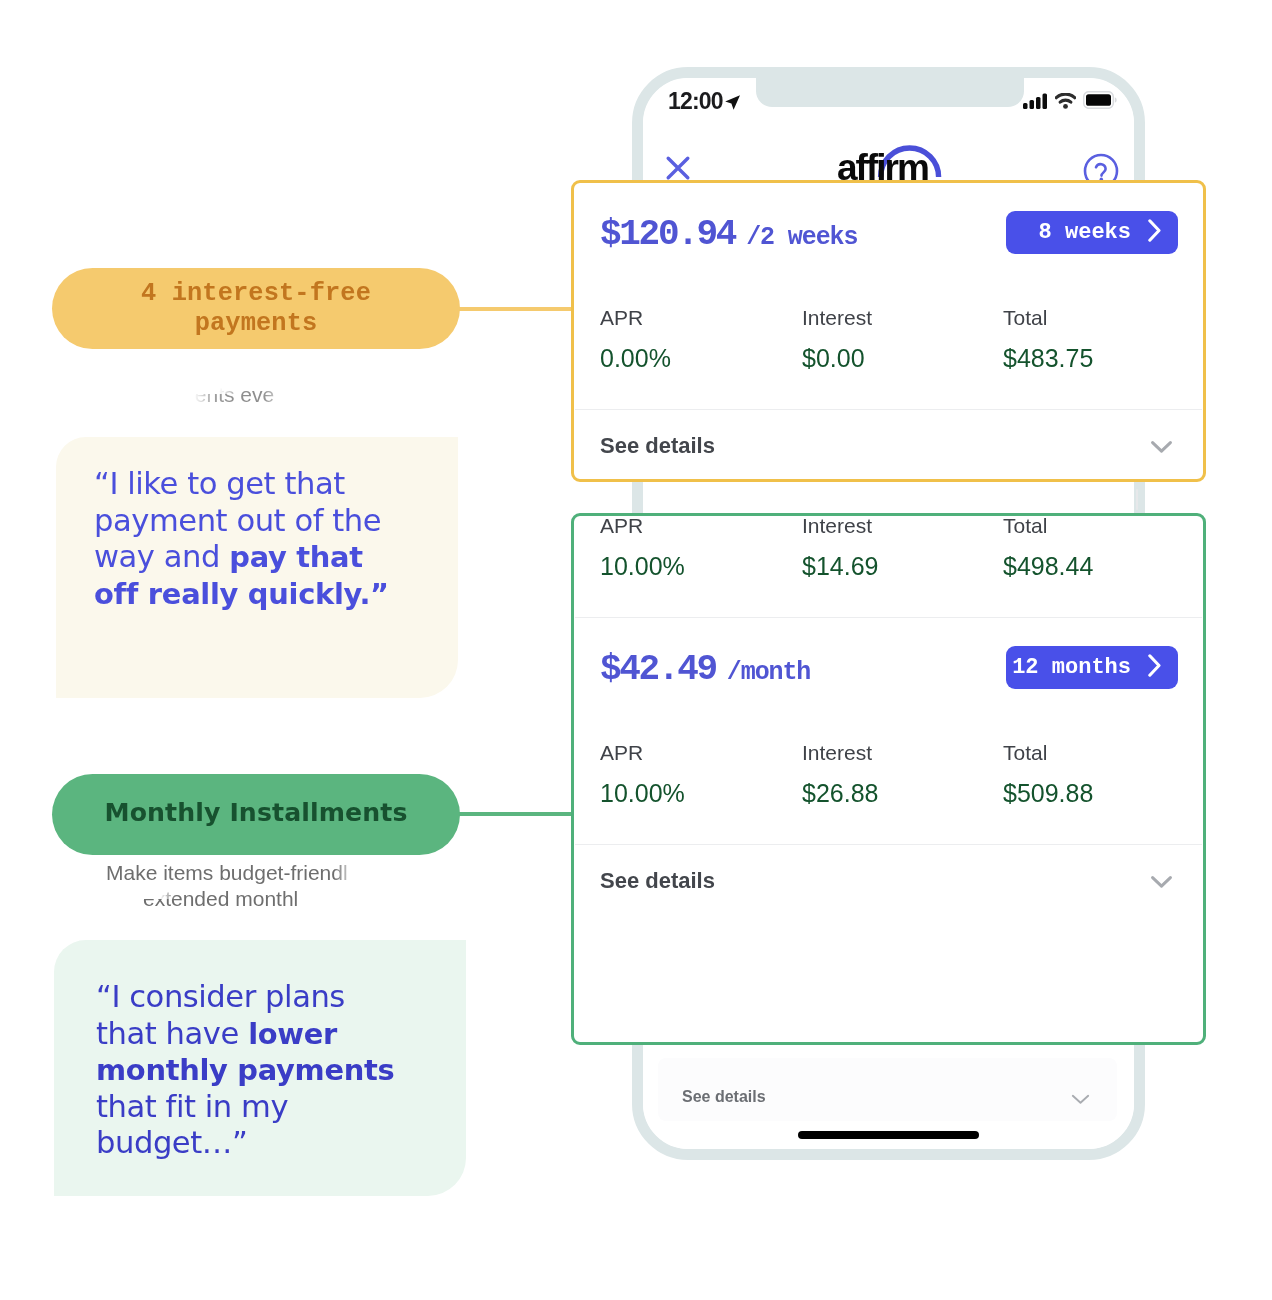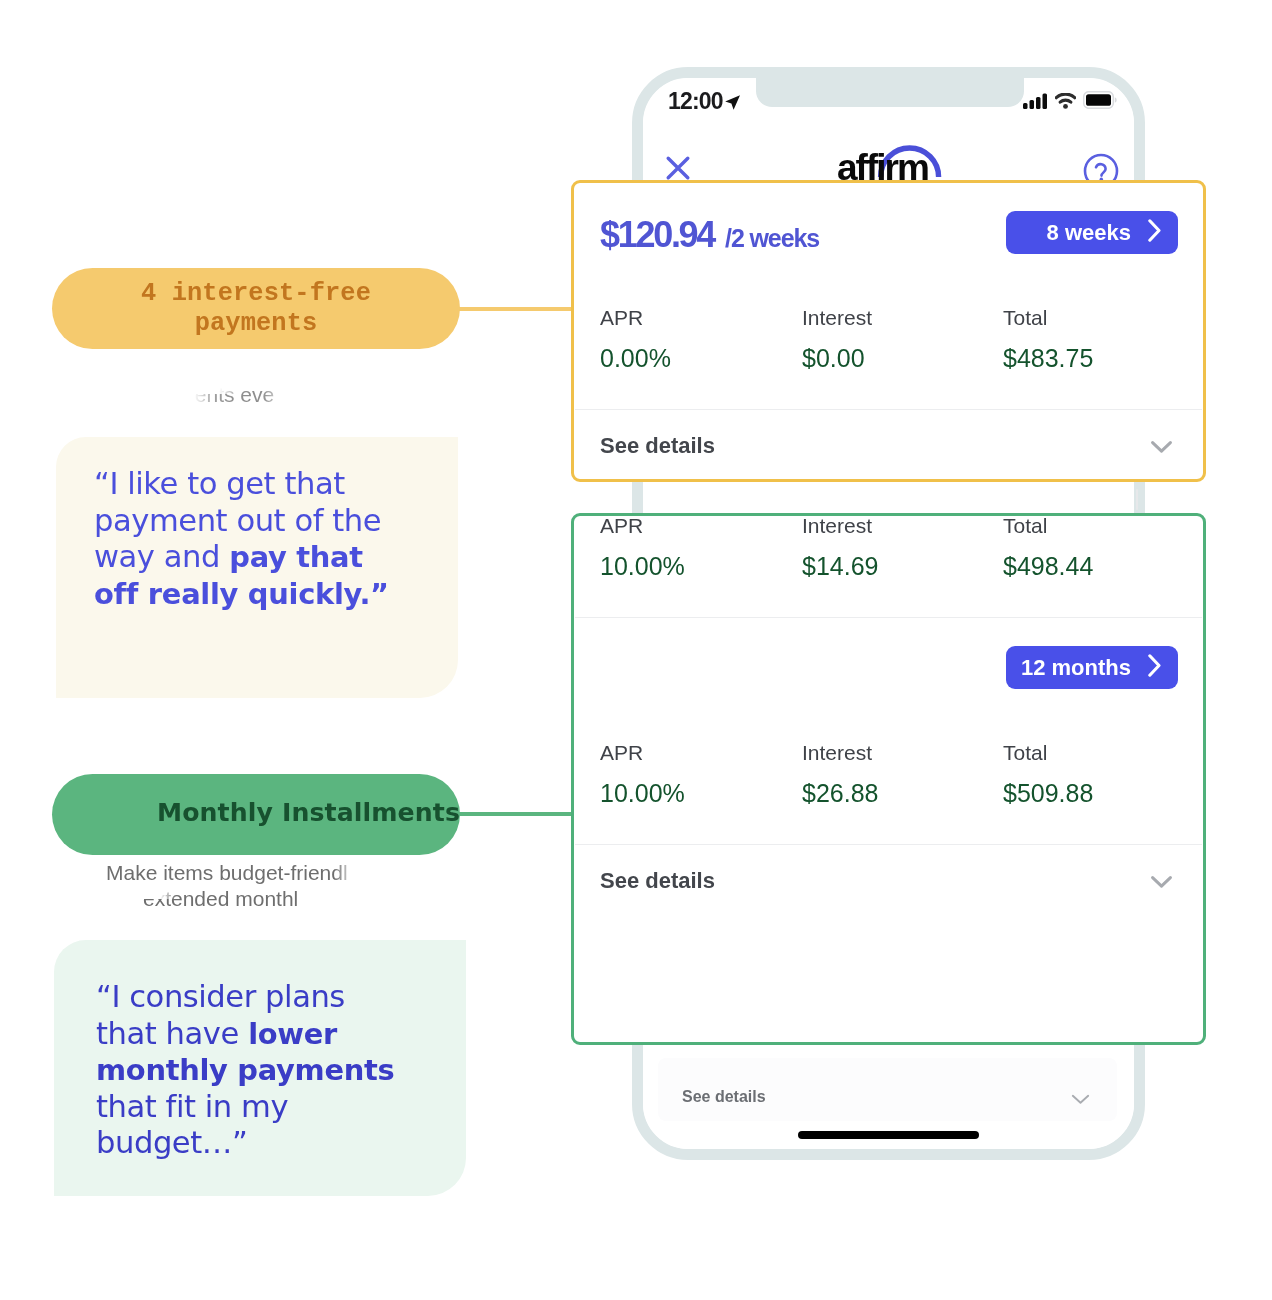--- a/index.html
+++ b/index.html
@@ -21,21 +21,21 @@
   #status-right{right:17px;top:13px;display:flex;align-items:flex-end;gap:7px;}
   #phone-header{left:0;top:84px;width:491px;height:52px;}
   #home-indicator{left:155px;top:1053px;width:181px;height:8px;border-radius:4px;
       background:#000000;}
 
   
   .plan-card{background:#ffffff;box-sizing:border-box;border-radius:9px;}
   #card-0{left:571px;top:180px;width:635px;height:302px;border:3px solid #F0C04A;}
   #card-1{left:571px;top:513px;width:635px;height:532px;border:3px solid #4FB07A;}
   .plan-row{position:relative;}
-  .plan-head{position:relative;height:125px;}
+  .plan-head{position:relative;height:125px;font-family:Liberation Mono, monospace;}
   .amount{position:absolute;left:26px;top:31px;white-space:nowrap;}
   .amount .big{font-size:36px;font-weight:bold;color:#5055D3;letter-spacing:-2.3px;}
   .amount .per{font-size:25px;font-weight:bold;color:#5055D3;letter-spacing:-1.1px;margin-left:11px;}
   .term-btn{position:absolute;right:25px;top:28px;width:172px;height:43px;background:#4950E9;
       border-radius:9px;display:flex;align-items:center;justify-content:flex-end;
       padding:0 16px 0 0;box-sizing:border-box;gap:17px;}
   .term-btn .tlabel{font-size:22px;font-weight:bold;color:#ffffff;letter-spacing:0px;}
   .stats{position:relative;height:101px;}
   .stat{position:absolute;top:-3px;}
   .stat .lab{font-size:21px;color:#3F4248;letter-spacing:0px;line-height:26px;}
@@ -155,21 +155,21 @@
   <div style="position:absolute;left:38px;top:29px;font-family:'DejaVu Sans',sans-serif;
               font-size:30.6px;line-height:36.5px;color:#4A4FDC;letter-spacing:-0.45px;">
     <span>“I like to get that</span><br>
     <span>payment out of the</span><br>
     <span>way and </span><b>pay that</b><br>
     <b>off really quickly.”</b>
   </div>
 </div>
 
 <div class="abs connector" style="left:455px;top:812px;width:120px;height:4px;background:#5BB57F;"></div>
-<div class="abs pill" id="pill-1" style="left:52px;top:774px;width:408px;height:81px;border-radius:41px;background:#5BB57F;justify-content:flex-end;">
+<div class="abs pill" id="pill-1" style="left:52px;top:774px;width:408px;height:81px;border-radius:41px;background:#5BB57F;">
   <div class="pill-text" style="font-family:'DejaVu Sans',sans-serif;font-size:25.2px;line-height:29px;color:#17512F;letter-spacing:0.1px;position:relative;top:-2px;">Monthly Installments</div>
 </div>
 <div class="abs caption" id="caption-1" style="left:106px;top:860px;width:300px;font-size:21px;line-height:26px;color:#4a4a4a;
             text-align:left;">
   <span>Make items budget-friendl</span><br>
   <span style="display:inline-block;margin-left:37px;">extended monthl</span>
 </div>
 <div class="abs veil-top" style="left:140px;top:892px;width:36px;height:7px;
             background:linear-gradient(90deg,#ffffff 0%,#ffffff 55%,rgba(255,255,255,0) 100%);"></div>
 <div class="abs quote" id="quote-1" style="left:54px;top:940px;width:412px;height:256px;background:#EAF6EF;
@@ -238,20 +238,23 @@
       </div>
       <div class="stat" style="left:429px;">
         <div class="lab">Total</div>
         <div class="val">$498.44</div>
       </div>
     </div>
   </div>
   <div class="divider"></div>
   <div class="plan-row">
     <div class="plan-head">
+      <div class="amount">
+        <span class="big">$42.49</span><span class="per">/month</span>
+      </div>
       <div class="term-btn">
         <span class="tlabel">12 months</span>
         <span>
           <svg width="14" height="23" viewBox="0 0 14 23">
               <path d="M1.8 1.8 L11 11.5 L1.8 21.2" stroke="#ffffff" stroke-width="3.1" fill="none" stroke-linecap="round" stroke-linejoin="round"></path>
             </svg>
         </span>
       </div>
     </div>
     <div class="stats">

